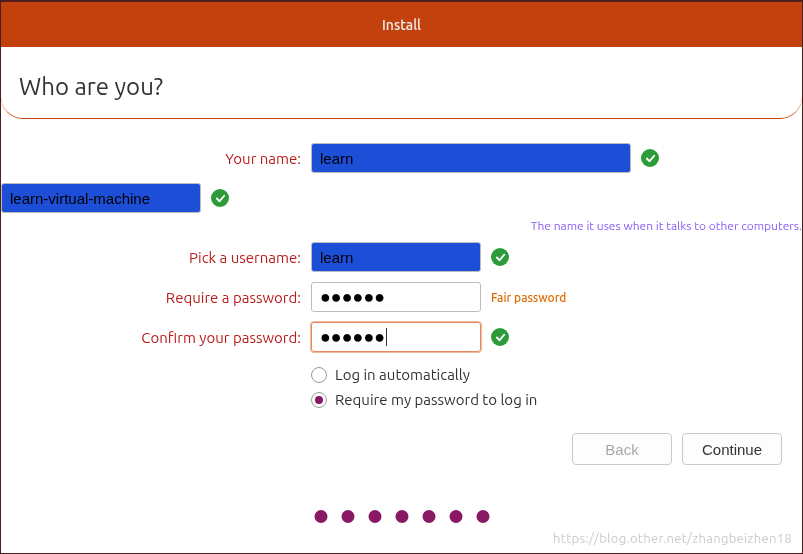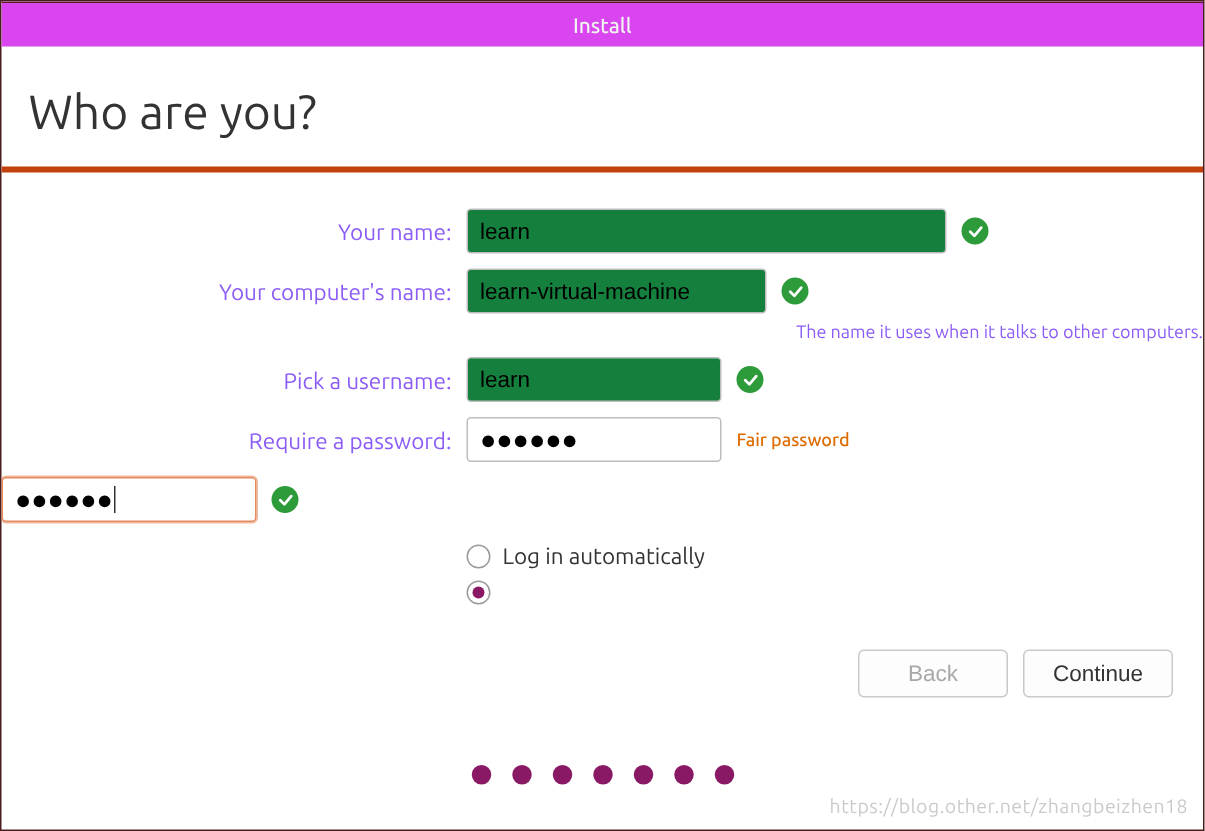--- a/index.html
+++ b/index.html
@@ -6,64 +6,65 @@
   body {
     font-family: Ubuntu, "Segoe UI", -apple-system, sans-serif;
     background: #ffffff;
     width: 803px;
     height: 554px;
     overflow: hidden;
     border: 1px solid #4a1e1e;
     position: relative;
   }
   .titlebar {
-    background: #d946ef;
+    background: #c2410c;
     color: #f2f2f0;
-    height: 30px;
+    height: 46px;
     display: flex;
     align-items: center;
     justify-content: center;
     font-weight: 500;
     font-size: 14px;
     border-top: 1px solid #5a1d1d;
   }
   .page-heading {
-    font-size: 32px;
+    font-size: 24px;
     font-weight: 400;
     color: #333;
     padding: 26px 20px 18px 18px;
-    border-bottom: 4px solid #c2410c;
+    border-bottom: 1px solid #c2410c;
+    border-radius: 22px;
   }
   .form-area {
     padding-top: 24px;
   }
   .row {
     display: flex;
     align-items: center;
     margin-bottom: 10px;
   }
   .label-col {
     width: 310px;
     text-align: right;
     padding-right: 10px;
     font-size: 15px;
-    color: #8b5cf6;
+    color: #b91c1c;
   }
   .input-col {
     display: flex;
     align-items: center;
     gap: 10px;
   }
   input[type="text"], input[type="password"] {
     height: 30px;
     padding: 4px 8px;
     font-size: 15px;
     border: 1px solid #bdbdbd;
     border-radius: 3px;
-    background: #15803d;
+    background: #1d4ed8;
     outline: none;
   }
   input:focus, .focus {
     border: 1px solid #e48b5d;
     box-shadow: 0 0 0 1px rgba(228,139,93,0.6);
   }
   .w-name { width: 320px; }
   .w-comp { width: 200px; }
   .w-user { width: 170px; }
   .w-pass { width: 170px; }
@@ -174,21 +175,20 @@
       <input type="text" class="w-name" value="learn" style="">
       <span class="check-icon">
         <svg viewBox="0 0 12 12">
             <path d="M2 6 L5 9 L10 3" stroke="#fff" stroke-width="2" fill="none" stroke-linecap="round" stroke-linejoin="round"></path>
           </svg>
       </span>
     </div>
   </div>
 
   <div class="row">
-    <div class="label-col">Your computer's name:</div>
     <div class="input-col">
       <input type="text" class="w-comp" value="learn-virtual-machine" style="">
       <span class="check-icon">
         <svg viewBox="0 0 12 12">
             <path d="M2 6 L5 9 L10 3" stroke="#fff" stroke-width="2" fill="none" stroke-linecap="round" stroke-linejoin="round"></path>
           </svg>
       </span>
     </div>
   </div>
   <div class="hint">The name it uses when it talks to other computers.</div>
@@ -209,40 +209,42 @@
     <div class="label-col">Require a password:</div>
     <div class="input-col">
       <span class="w-pass" style="border:1px solid #bdbdbd;border-radius:3px;height:30px;display:flex;align-items:center;padding:0 8px;">
           <span class="bullets">●●●●●●</span>
         </span>
       <span class="strength">Fair password</span>
     </div>
   </div>
 
   <div class="row">
+    <div class="label-col">Confirm your password:</div>
     <div class="input-col">
       <span class="w-pass focus" style="border-radius:3px;height:30px;display:flex;align-items:center;padding:0 8px;">
           <span class="bullets">●●●●●●</span>
           <span style="width:1px;height:18px;background:#333;margin-left:1px;"></span>
         </span>
       <span class="check-icon">
         <svg viewBox="0 0 12 12">
             <path d="M2 6 L5 9 L10 3" stroke="#fff" stroke-width="2" fill="none" stroke-linecap="round" stroke-linejoin="round"></path>
           </svg>
       </span>
     </div>
   </div>
 
   <div class="radio-group">
     <div class="radio-row">
       <span class="radio-btn"></span>
       <span>Log in automatically</span>
     </div>
     <div class="radio-row">
       <span class="radio-btn selected"></span>
+      <span>Require my password to log in</span>
     </div>
   </div>
 
 </div>
 
 <div class="button-bar">
   <button class="btn" disabled="">Back</button>
   <button class="btn">Continue</button>
 </div>
 

